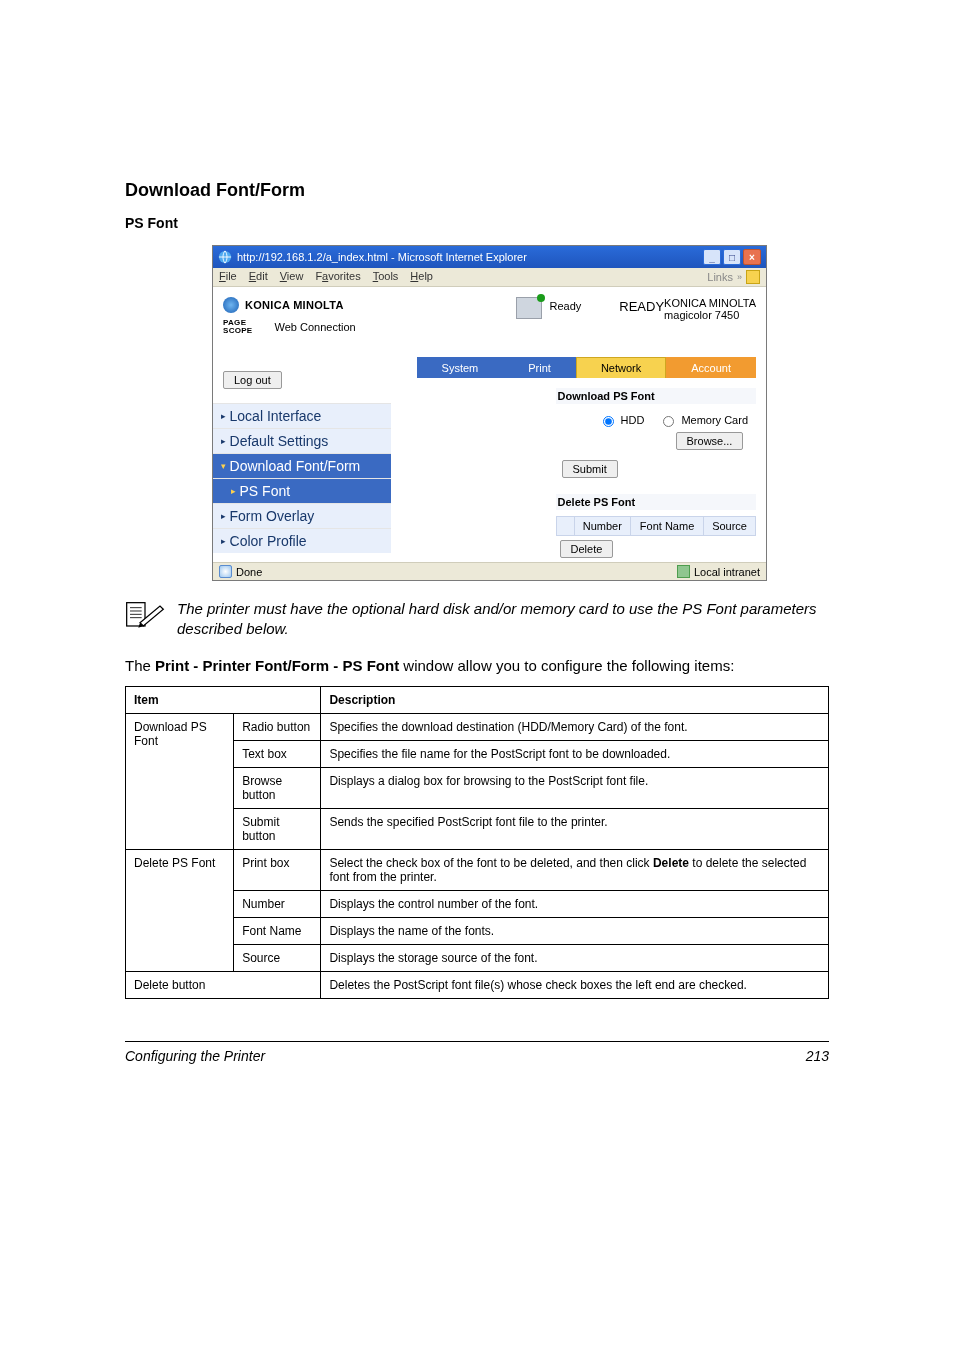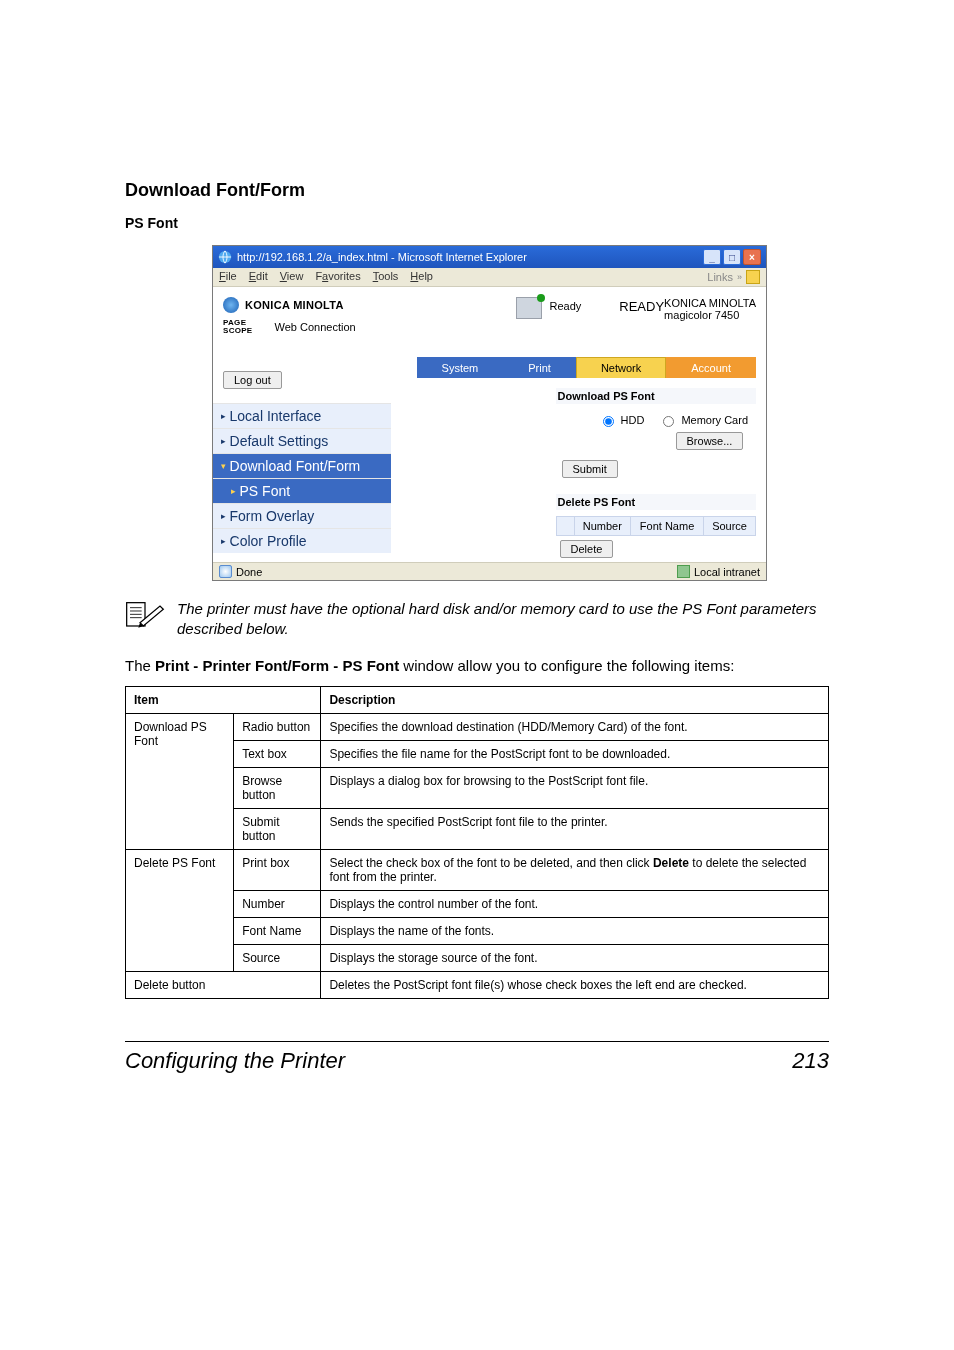--- a/index.html
+++ b/index.html
@@ -203,21 +203,21 @@
     vertical-align: top;
   }
   table.doc th { font-weight: bold; }
   .footer {
     margin-top: 42px;
     border-top: 1px solid #000;
     padding-top: 6px;
     display: flex;
     justify-content: space-between;
     font-style: italic;
-    font-size: 22px;
+    font-size: 14px;
   }
   .footer .pagenum { font-style: italic; }
   .panel .submit-row { padding: 6px; }
   .panel .browse-row { padding: 2px 8px 4px 120px; }
   .panel .del-row { padding: 4px; }
 </style>
 </head>
 <body>
 
 <div class="page">

